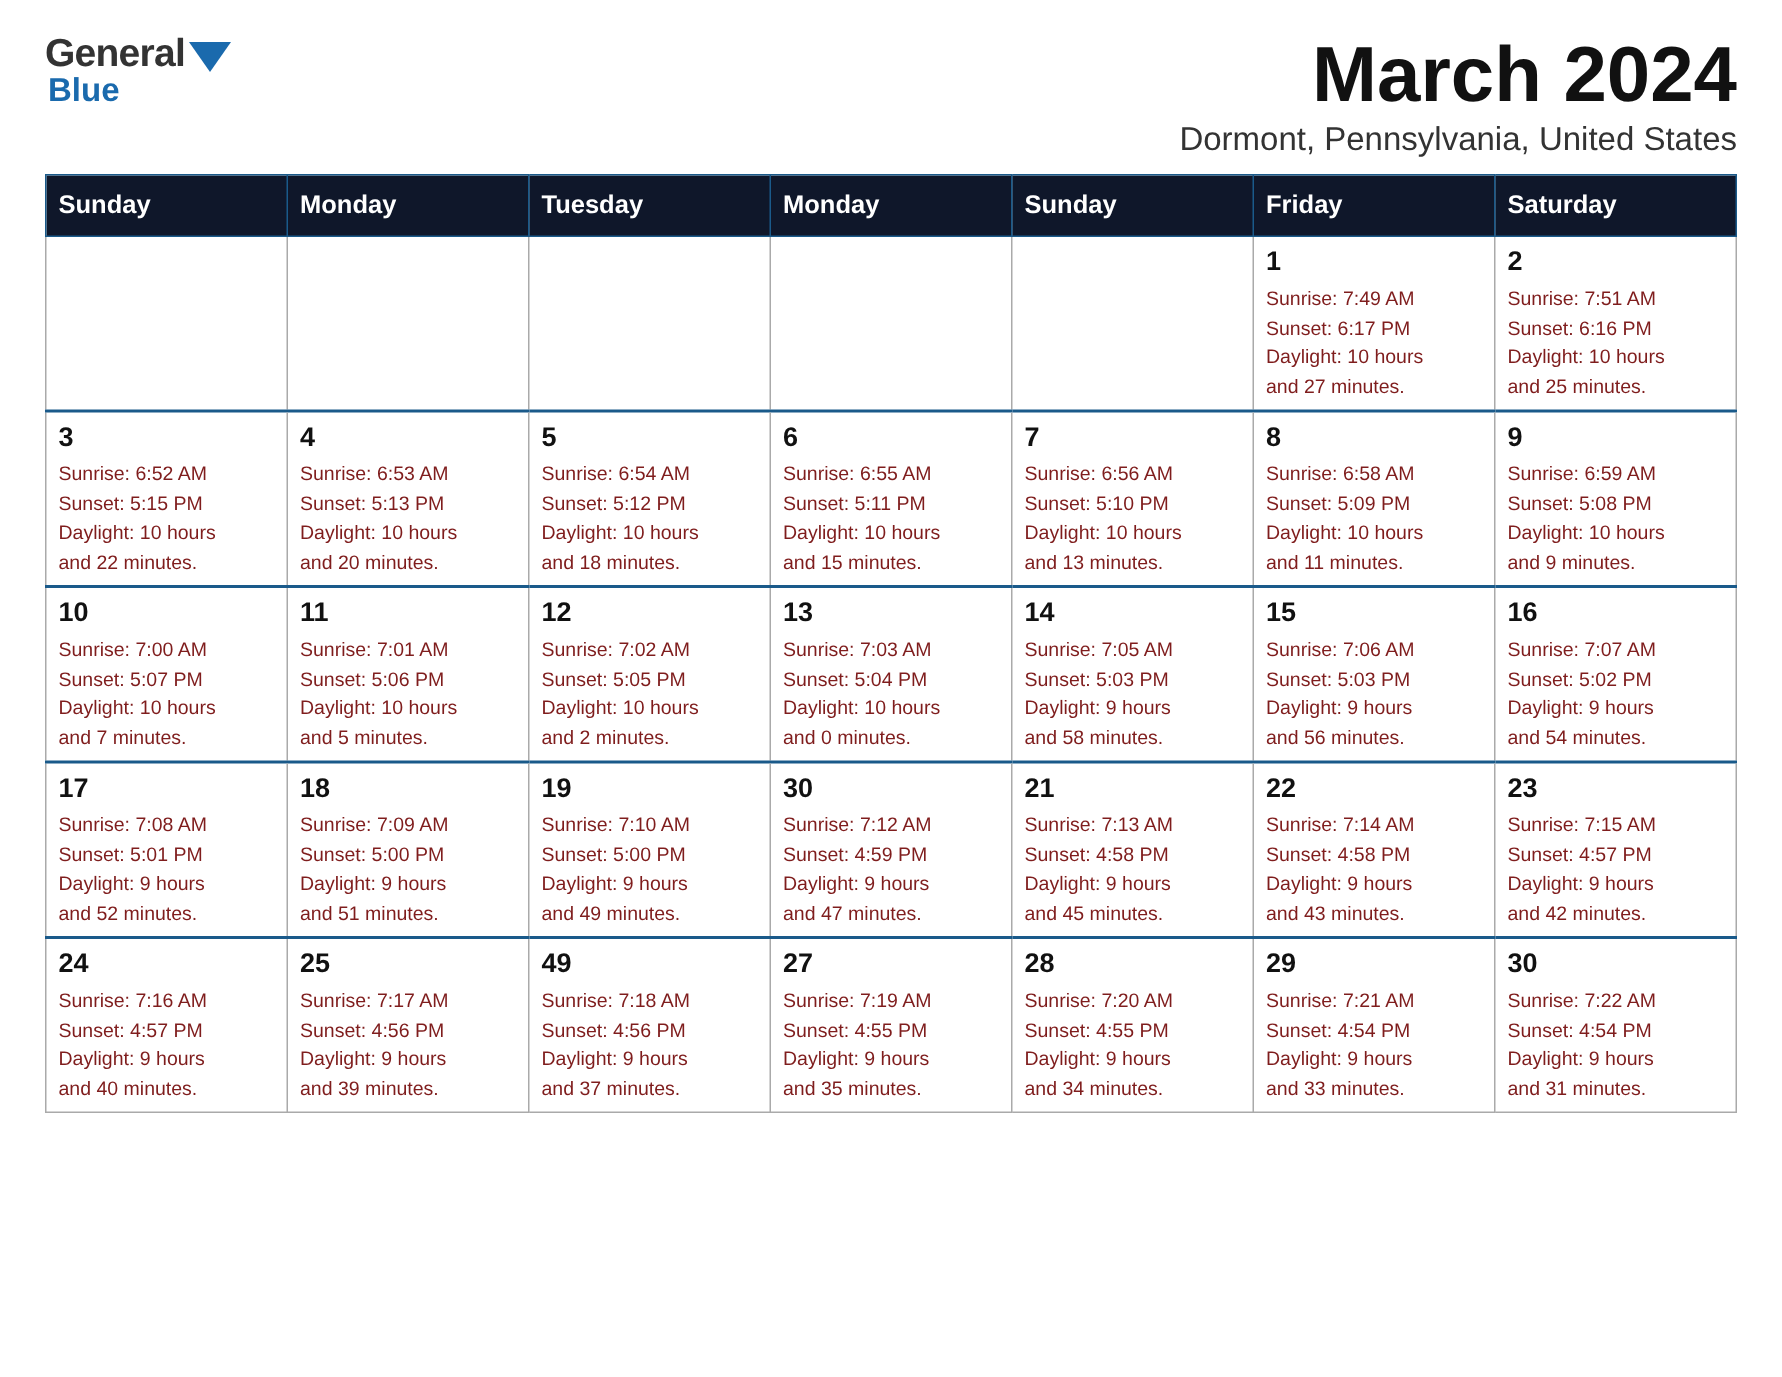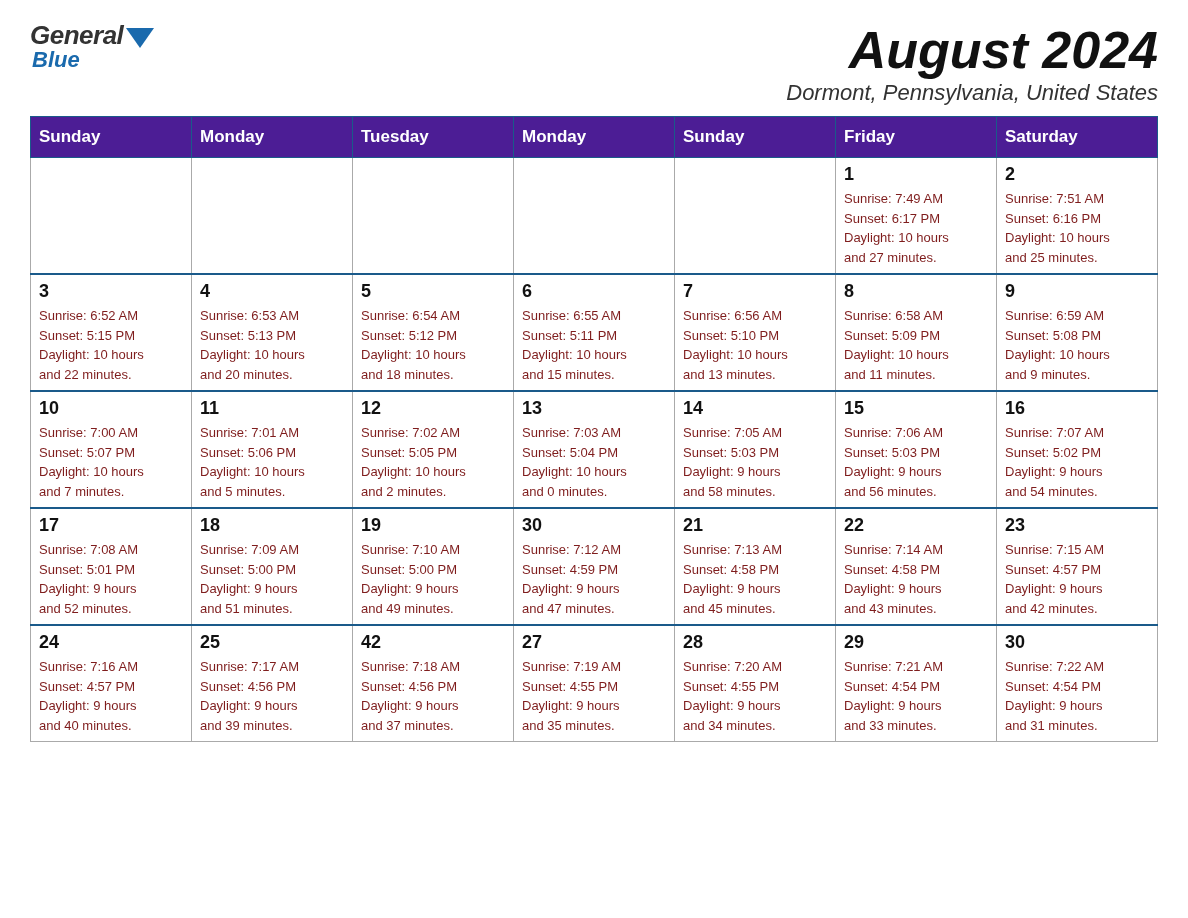--- a/index.html
+++ b/index.html
@@ -8,21 +8,20 @@
       background: #ffffff;
       width: 1188px;
       min-height: 918px;
       padding: 20px 30px;
     }
     .header-area {
       display: flex;
       justify-content: space-between;
       align-items: flex-start;
       margin-bottom: 10px;
-      font-style: italic;
     }
     .logo {
       display: flex;
       flex-direction: column;
       align-items: flex-start;
     }
     .logo-top {
       display: flex;
       align-items: center;
     }
@@ -59,21 +58,21 @@
     .location-text {
       font-size: 22px;
       color: #333;
     }
     .calendar-table {
       width: 100%;
       border-collapse: collapse;
       margin-top: 8px;
     }
     .calendar-table th {
-      background-color: #4c1d95;
+      background-color: #0f172a;
       color: #ffffff;
       font-size: 17px;
       padding: 10px 8px;
       text-align: left;
       border: 1px solid #1a5a8a;
     }
     .calendar-table td {
       border: 1px solid #aaaaaa;
       vertical-align: top;
       padding: 6px 8px;
@@ -105,21 +104,21 @@
 
 <div class="header-area">
   <div class="logo">
     <div class="logo-top">
       <span class="logo-general">General</span>
       <div class="logo-triangle"></div>
     </div>
     <span class="logo-blue-text">Blue</span>
   </div>
   <div class="title-area">
-    <div class="month-title">August 2024</div>
+    <div class="month-title">March 2024</div>
     <div class="location-text">Dormont, Pennsylvania, United States</div>
   </div>
 </div>
 
 <table class="calendar-table">
   <thead>
     <tr>
     <th>Sunday</th>
         <th>Monday</th>
         <th>Tuesday</th>
@@ -238,21 +237,21 @@
       <tr class="row-divider">
         <td>
           <span class="day-number">24</span>
           <div class="day-info">Sunrise: 7:16 AM<br>Sunset: 4:57 PM<br>Daylight: 9 hours<br>and 40 minutes.</div>
         </td>
         <td>
           <span class="day-number">25</span>
           <div class="day-info">Sunrise: 7:17 AM<br>Sunset: 4:56 PM<br>Daylight: 9 hours<br>and 39 minutes.</div>
         </td>
         <td>
-          <span class="day-number">42</span>
+          <span class="day-number">49</span>
           <div class="day-info">Sunrise: 7:18 AM<br>Sunset: 4:56 PM<br>Daylight: 9 hours<br>and 37 minutes.</div>
         </td>
         <td>
           <span class="day-number">27</span>
           <div class="day-info">Sunrise: 7:19 AM<br>Sunset: 4:55 PM<br>Daylight: 9 hours<br>and 35 minutes.</div>
         </td>
         <td>
           <span class="day-number">28</span>
           <div class="day-info">Sunrise: 7:20 AM<br>Sunset: 4:55 PM<br>Daylight: 9 hours<br>and 34 minutes.</div>
         </td>

